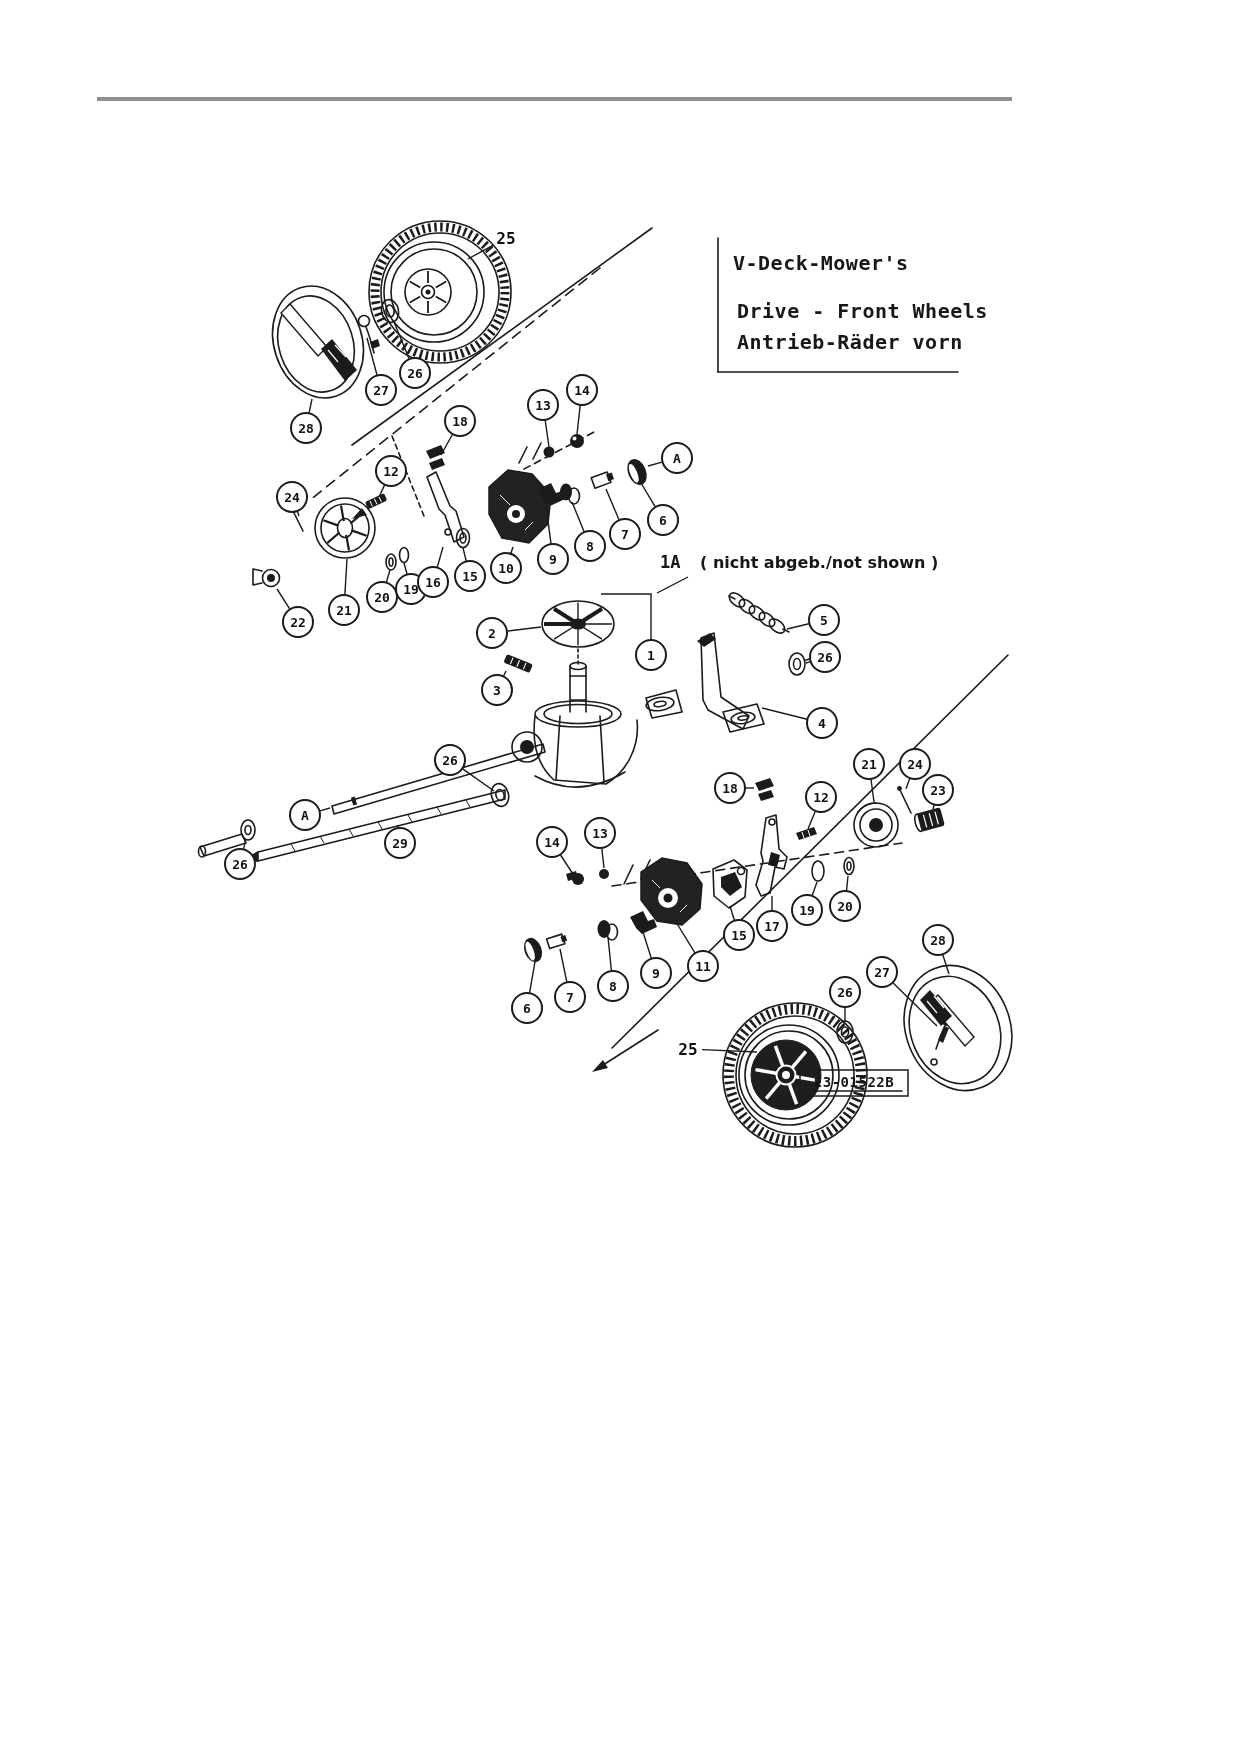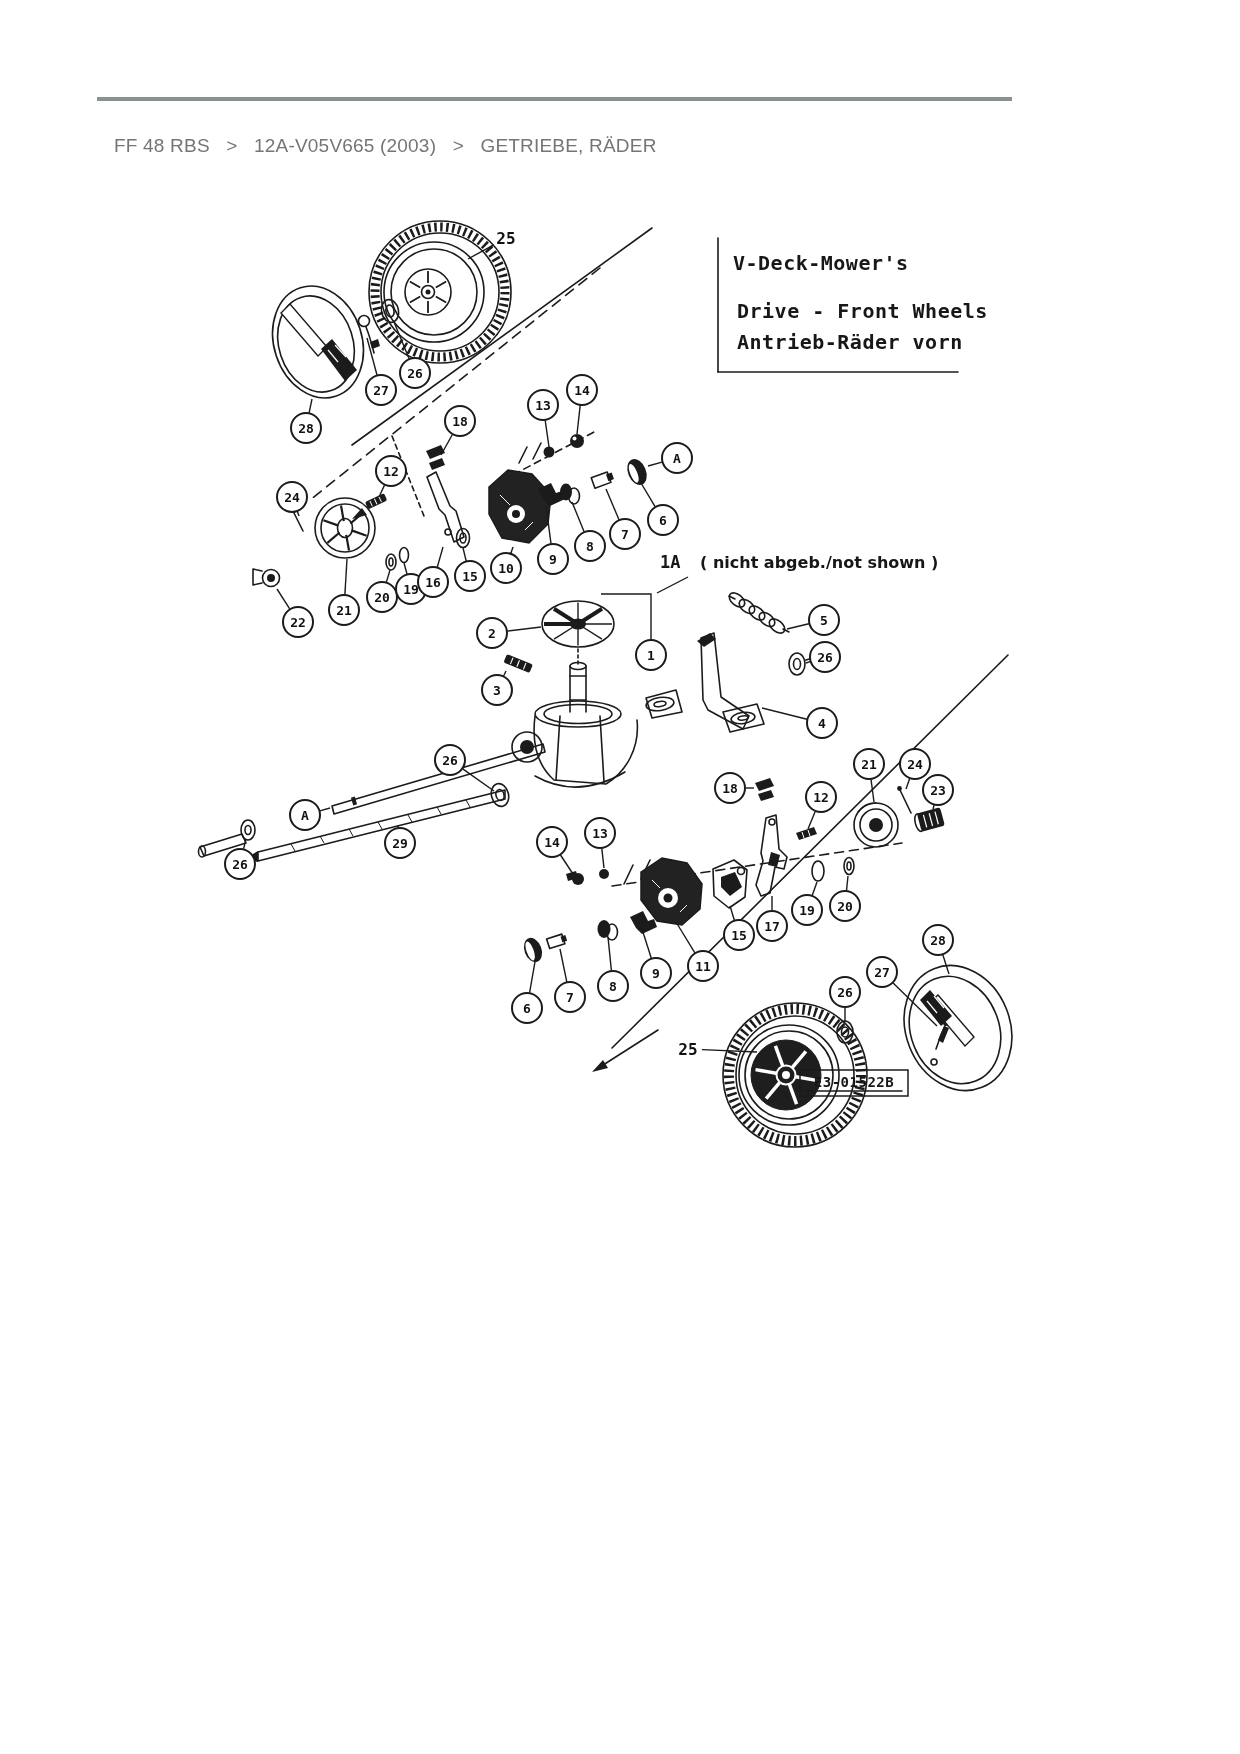--- a/index.html
+++ b/index.html
@@ -24,27 +24,20 @@
   .na-text{font:700 16px "DejaVu Sans",sans-serif;fill:#171717;}
   .code-text{font:700 14px "DejaVu Sans Mono",monospace;fill:#171717;text-anchor:middle;letter-spacing:.5px;}
 </style>
 </head>
 <body>
 
 <div class="page">
 
   <div class="top-rule"></div>
 
-  <div class="breadcrumb">
-    <a class="bc-item">FF 48 RBS</a>
-    <span class="sep">&gt;</span>
-    <a class="bc-item">12A-V05V665 (2003)</a>
-    <span class="sep">&gt;</span>
-    <span class="bc-item">GETRIEBE, RÄDER</span>
-  </div>
 
   <svg class="diagram" width="1240" height="1754" viewBox="0 0 1240 1754" xmlns="http://www.w3.org/2000/svg">
 
     <g>
       <line class="s" stroke-width="1.2" x1="652" y1="228" x2="352" y2="445"></line>
       <line class="s" stroke-width="1.2" stroke-dasharray="10 7" x1="600" y1="268" x2="310" y2="500"></line>
       <line class="s" stroke-width="1.2" stroke-dasharray="7 5" x1="492" y1="486" x2="594" y2="432"></line>
       <line class="s" stroke-width="1.2" stroke-dasharray="9 6" x1="612" y1="886" x2="902" y2="843"></line>
       <line class="s" stroke-width="1.2" x1="612" y1="1048" x2="1008" y2="655"></line>
     </g>

